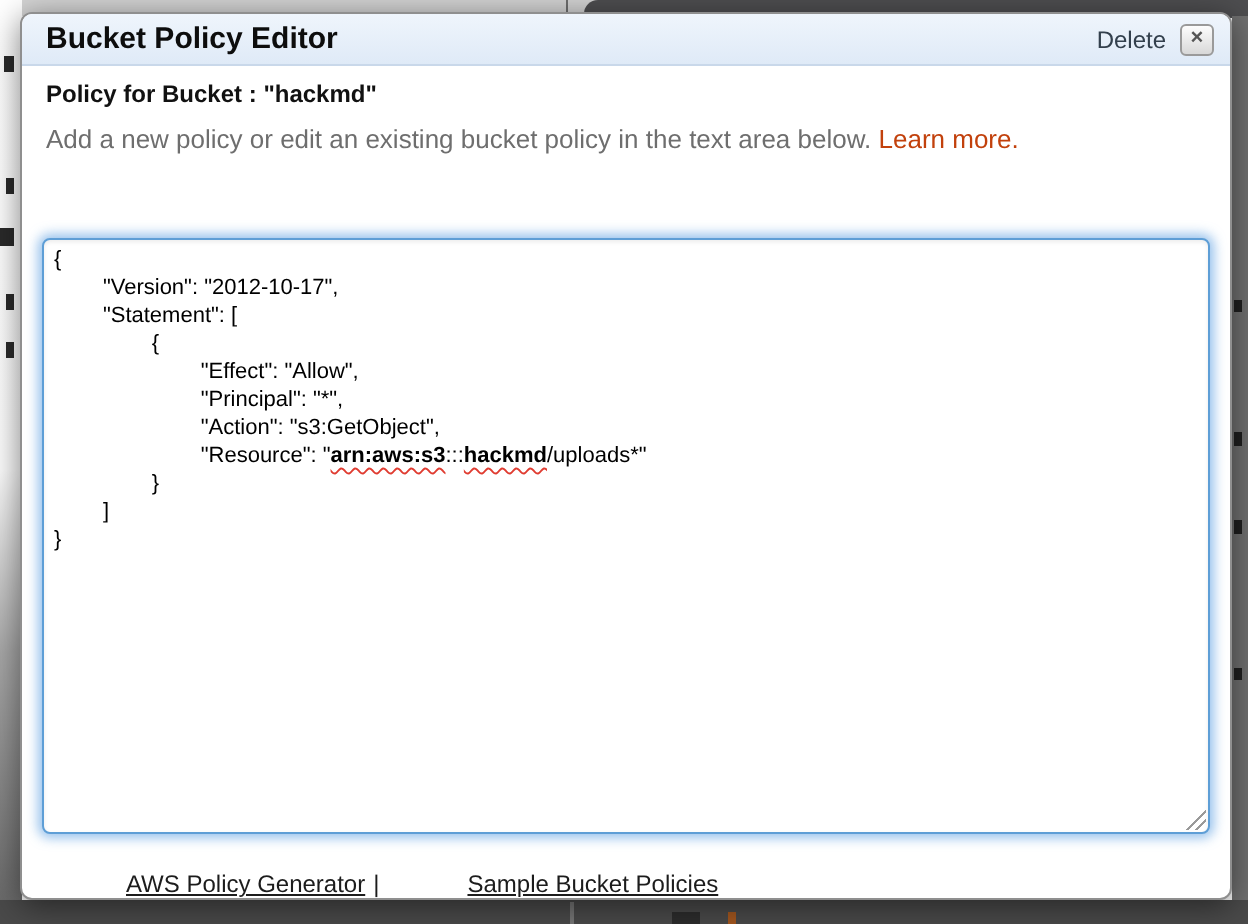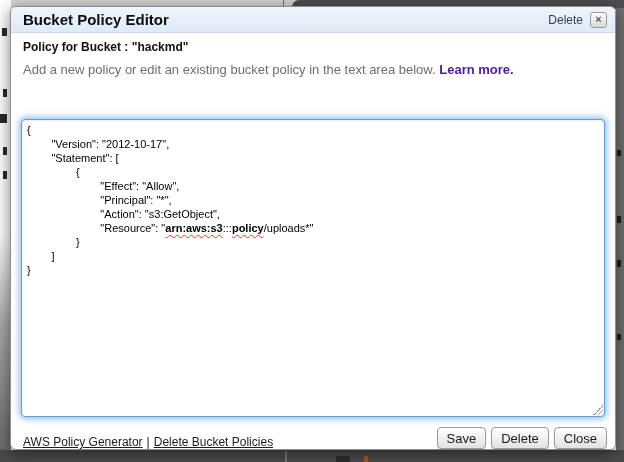--- a/index.html
+++ b/index.html
@@ -40,21 +40,21 @@
     background:linear-gradient(#fdfdfd,#d8d8d8);
     display:flex;align-items:center;justify-content:center;
     font-size:11px;font-weight:bold;color:#555;line-height:1;cursor:pointer;box-sizing:border-box;
   }
   .bucket-heading{
     position:absolute;left:12px;top:33px;font-size:12px;font-weight:bold;color:#111;
   }
   .description{
     position:absolute;left:12px;top:55px;font-size:13px;color:#6e6e6e;
   }
-  .learn-more{color:#4c1d95;text-decoration:none;cursor:pointer;font-weight:bold;}
+  .learn-more{color:#c2410c;text-decoration:none;cursor:pointer;}
 
   
   .policy-area{
     position:absolute;left:10px;top:112px;width:584px;height:298px;
     background:#ffffff;border:1px solid #5e9ed6;border-radius:4px;
     box-shadow:0 0 6px 2px rgba(93,160,226,0.65), inset 0 1px 2px rgba(0,0,0,0.08);
     font-family:"Liberation Sans",sans-serif;font-size:11px;line-height:14px;color:#000;
     white-space:pre;tab-size:8;-moz-tab-size:8;
     padding:3px 5px;box-sizing:border-box;overflow:hidden;cursor:text;
   }
@@ -69,21 +69,21 @@
   .resize-handle{
     position:absolute;right:12px;top:398px;width:10px;height:10px;cursor:nwse-resize;
     background:
       linear-gradient(135deg,transparent 0 50%,#9a9a9a 50% 57%,transparent 57% 72%,#9a9a9a 72% 79%,transparent 79%);
   }
 
   
   .footer-links{
     position:absolute;left:12px;top:428px;font-size:12px;color:#1c1c1c;
   }
-  .footer-links a{color:#1c1c1c;text-decoration:underline;cursor:pointer;}
+  .footer-links a{color:#1c1c1c;text-decoration:underline;cursor:pointer;margin-left:40px;}
   .footer-links .sep{color:#1c1c1c;text-decoration:none;margin:0 4px;}
   .footer-buttons{
     position:absolute;right:8px;top:420px;display:flex;gap:5px;
   }
   .btn{
     font-family:"Liberation Sans",sans-serif;font-size:13px;color:#1a1a1a;
     background:linear-gradient(#ffffff,#e2e2e2);
     border:1px solid #9b9b9b;border-radius:4px;
     padding:2px 9px;height:22px;box-sizing:border-box;cursor:pointer;
     box-shadow:0 1px 1px rgba(0,0,0,0.12);
@@ -127,27 +127,22 @@
 
   <div class="description"><span>Add a new policy or edit an existing bucket policy in the text area below.</span> <a class="learn-more">Learn more.</a></div>
 
   <div class="policy-area">{
 	"Version": "2012-10-17",
 	"Statement": [
 		{
 			"Effect": "Allow",
 			"Principal": "*",
 			"Action": "s3:GetObject",
-			"Resource": "<span class="squiggle">arn:aws:s3</span>:::<span class="squiggle">policy</span>/uploads*"
+			"Resource": "<span class="squiggle">arn:aws:s3</span>:::<span class="squiggle">hackmd</span>/uploads*"
 		}
 	]
 }</div>
   <div class="resize-handle"></div>
 
-  <div class="footer-links"><a>AWS Policy Generator</a><span class="sep">|</span><a>Delete Bucket Policies</a></div>
+  <div class="footer-links"><a>AWS Policy Generator</a><span class="sep">|</span><a>Sample Bucket Policies</a></div>
 
-  <div class="footer-buttons">
-    <button class="btn">Save</button>
-    <button class="btn">Delete</button>
-    <button class="btn">Close</button>
-  </div>
 
 </div>
 
 </body></html>

